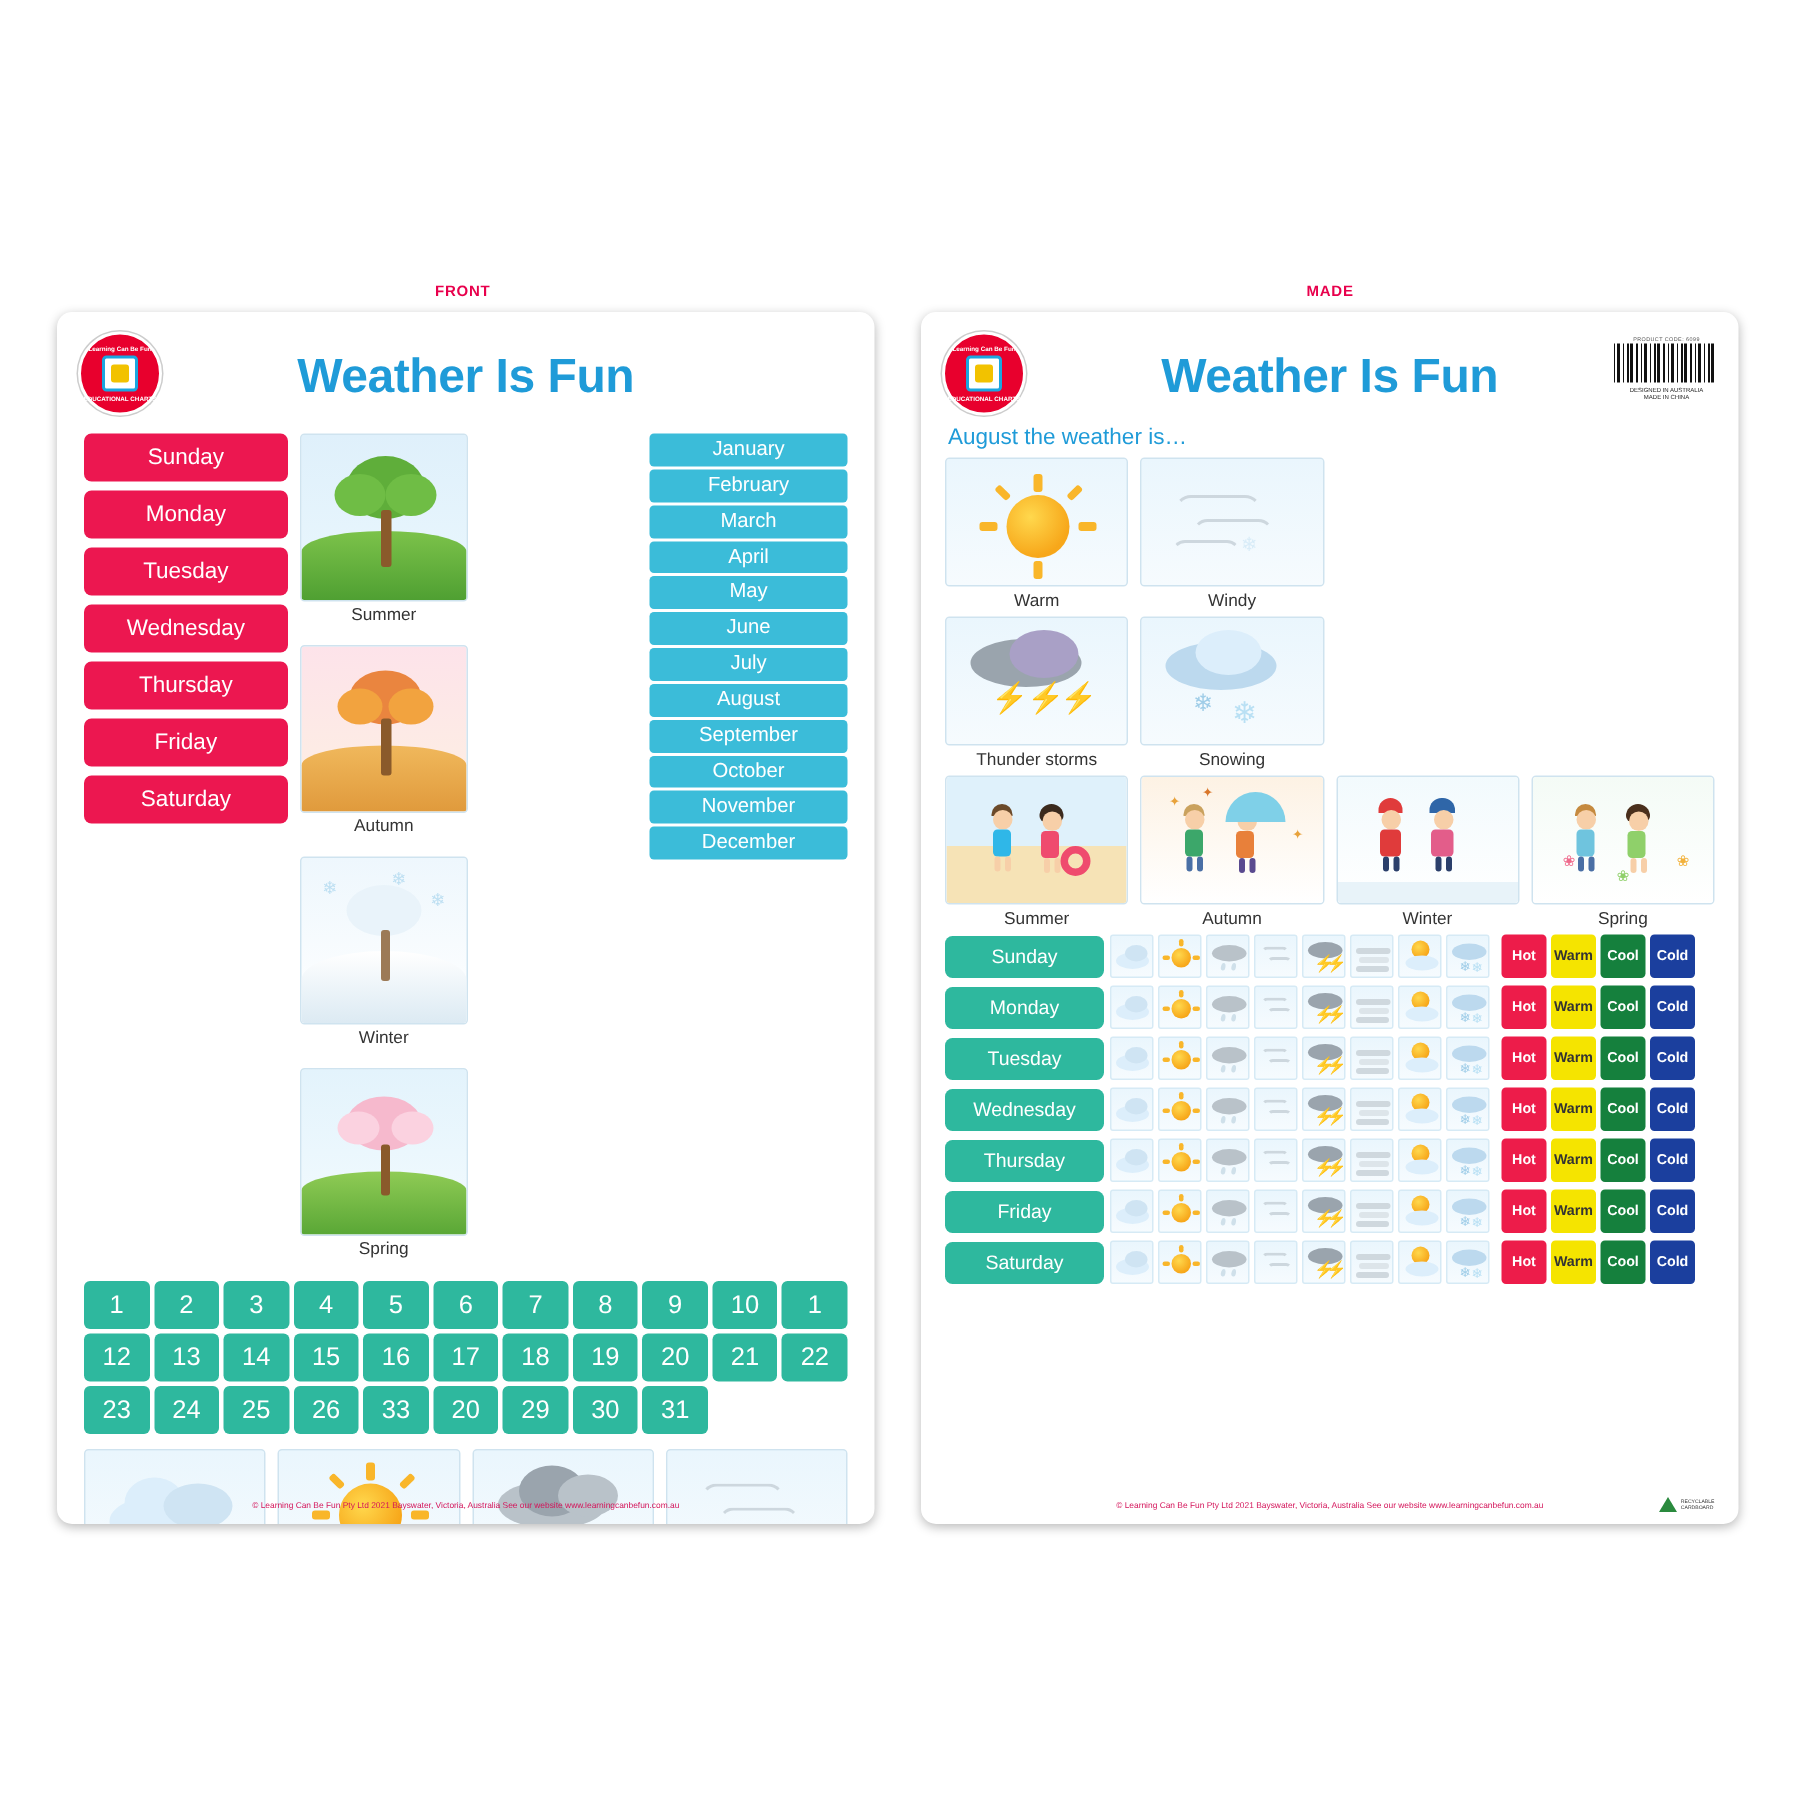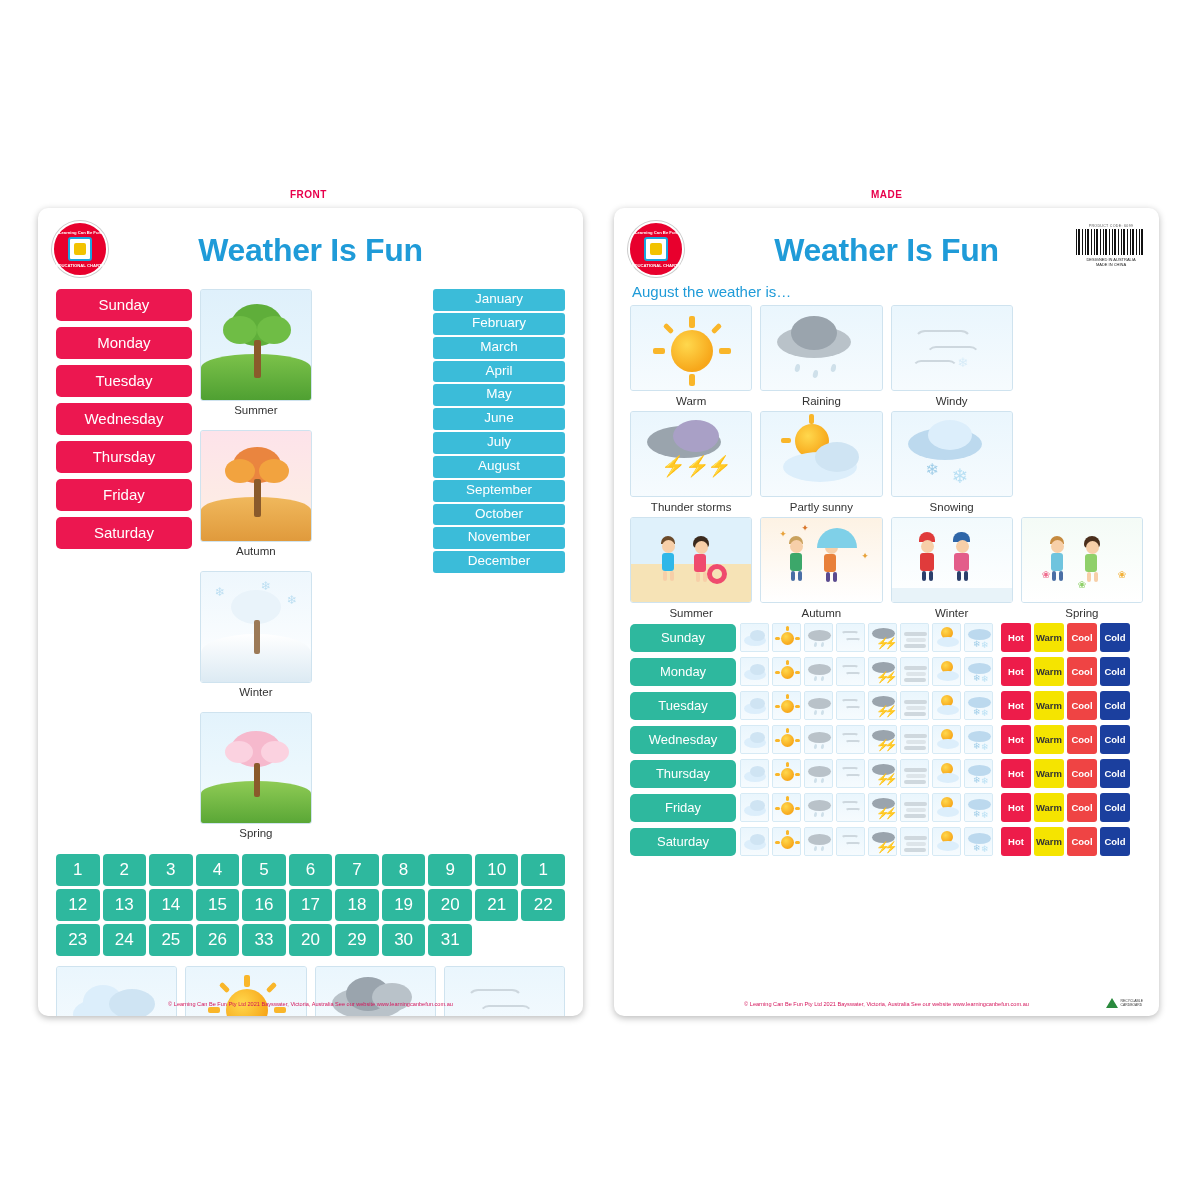--- a/index.html
+++ b/index.html
@@ -197,21 +197,21 @@
   }
   .temp-chips { display: flex; gap: 3px; margin-left: 4px; }
   .temp-chip {
     width: 30px; height: 29px;
     border-radius: 3px; color: #fff;
     font-size: 9.5px; font-weight: bold;
     display: flex; align-items: center; justify-content: center;
   }
   .t-hot  { background: #ed1c4a; }
   .t-warm { background: #f5e400; color: #333; }
-  .t-cool { background: #ef4444; }
+  .t-cool { background: #15803d; }
   .t-cold { background: #1b3f9e; }
 
   .barcode {
     position: absolute; right: 13px; top: 16px;
     width: 70px; text-align: center;
   }
   .barcode .code-label { font-size: 3.6px; color: #555; letter-spacing: .3px; }
   .barcode .bars {
     height: 26px; width: 68px; margin: 1px 0;
     background: repeating-linear-gradient(90deg,#111 0 1px,#fff 1px 2px,#111 2px 4px,#fff 4px 6px,#111 6px 7px,#fff 7px 9px);
@@ -532,33 +532,20 @@
               <div class="ray" style="left:32px;top:20px;width:11px;height:5px;transform:rotate(45deg);"></div>
               <div class="ray" style="left:80px;top:20px;width:11px;height:5px;transform:rotate(-45deg);"></div>
             </div>
           </div>
           <div class="bw-cap">Warm</div>
         </div>
         <div>
           <div class="bw-img">
             <div class="art">
                 <div class="sky"></div>
-              <div class="cloud grey" style="left:16px;top:20px;width:74px;height:32px;"></div>
-              <div class="cloud dark" style="left:30px;top:10px;width:46px;height:34px;"></div>
-              <div class="drop" style="left:34px;top:58px;"></div>
-              <div class="drop" style="left:52px;top:64px;"></div>
-              <div class="drop" style="left:70px;top:58px;"></div>
-            </div>
-          </div>
-          <div class="bw-cap">Raining</div>
-        </div>
-        <div>
-          <div class="bw-img">
-            <div class="art">
-                <div class="sky"></div>
               <div class="wind" style="left:22px;top:24px;width:58px;height:22px;"></div>
               <div class="wind" style="left:34px;top:40px;width:54px;height:20px;"></div>
               <div class="wind" style="left:20px;top:54px;width:46px;height:18px;"></div>
               <div class="flake" style="left:66px;top:50px;color:#d8ecf8;font-size:13px;">❄</div>
             </div>
           </div>
           <div class="bw-cap">Windy</div>
         </div>
       </div>
 
@@ -568,33 +555,20 @@
             <div class="art">
                 <div class="sky"></div>
               <div class="cloud dark" style="left:16px;top:14px;width:74px;height:32px;"></div>
               <div class="cloud" style="left:42px;top:8px;width:46px;height:32px;background:#a9a0c6;"></div>
               <div class="bolt" style="left:30px;top:44px;">⚡</div>
               <div class="bolt" style="left:54px;top:44px;">⚡</div>
               <div class="bolt" style="left:76px;top:44px;">⚡</div>
             </div>
           </div>
           <div class="bw-cap">Thunder storms</div>
-        </div>
-        <div>
-          <div class="bw-img">
-            <div class="art">
-                <div class="sky"></div>
-              <div class="sun" style="left:34px;top:12px;width:34px;height:34px;"></div>
-              <div class="ray" style="left:48px;top:2px;width:5px;height:10px;"></div>
-              <div class="ray" style="left:20px;top:26px;width:10px;height:5px;"></div>
-              <div class="cloud white" style="left:22px;top:40px;width:74px;height:30px;"></div>
-              <div class="cloud" style="left:54px;top:30px;width:44px;height:30px;"></div>
-            </div>
-          </div>
-          <div class="bw-cap">Partly sunny</div>
         </div>
         <div>
           <div class="bw-img">
             <div class="art">
                 <div class="sky"></div>
               <div class="cloud" style="left:16px;top:16px;width:74px;height:32px;background:#bcd9ee;"></div>
               <div class="cloud white" style="left:36px;top:8px;width:44px;height:30px;"></div>
               <div class="flake" style="left:34px;top:50px;font-size:16px;color:#9fcde8;">❄</div>
               <div class="flake" style="left:60px;top:54px;font-size:20px;color:#b9e0f4;">❄</div>
             </div>

